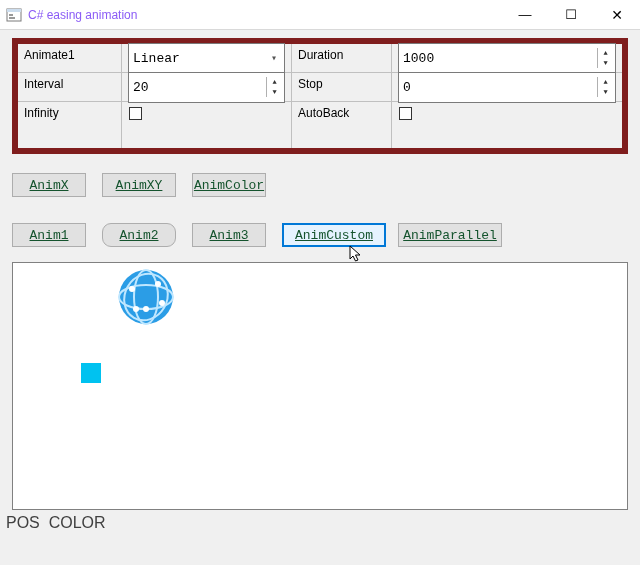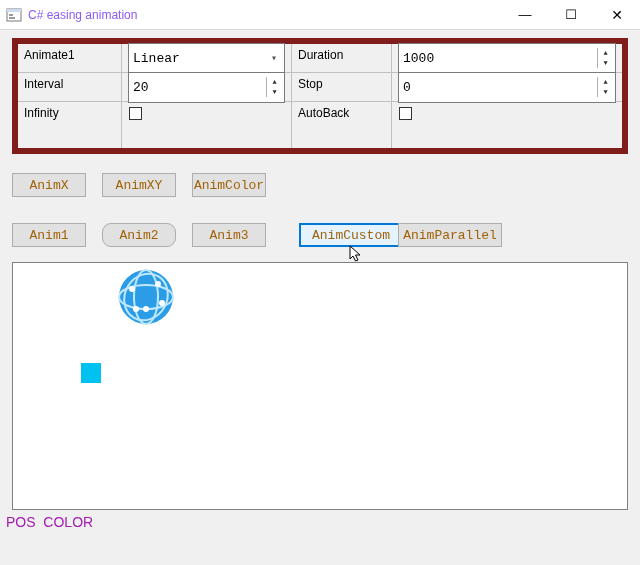--- a/index.html
+++ b/index.html
@@ -107,21 +107,22 @@
   }
   .btn {
     position: absolute;
     height: 24px;
     background: #e1e1e1;
     border: 1px solid #adadad;
     box-sizing: border-box;
     font-family: "Courier New", monospace;
     font-size: 13px;
     display: flex; align-items: center; justify-content: center;
-    color: #a16207;
+    color: #14532d;
+    text-decoration: underline;
   }
   .btn.focus { border: 1px solid #0078d7; outline: 1px solid #0078d7; outline-offset: -2px; background: #e5f3ff; }
   .btn.stop {
     width: 70px; height: 70px;
     right: 0; top: 5px;
     font-family: "Microsoft YaHei", sans-serif;
     font-size: 12px;
   }
 
   
@@ -138,22 +139,22 @@
     width: 20px; height: 20px;
     background: #00c2f0;
   }
   .globe {
     position: absolute;
     width: 56px; height: 56px;
   }
 
   .statusbar {
     margin: 4px 0 0 6px;
-    font-size: 14px;
-    color: #a21caf;
+    font-size: 16px;
+    color: #404040;
   }
 
   .cursor {
     position: absolute;
     width: 16px; height: 20px;
     pointer-events: none;
   }
 </style>
 </head>
 <body>
@@ -241,21 +242,21 @@
 </div>
 
 <div class="btn-area">
   <div class="btn" style="left:0px;   top:5px;  width:74px;">AnimX</div>
   <div class="btn" style="left:180px; top:5px;  width:74px;">AnimColor</div>
   <div class="btn" style="left:90px;  top:5px;  width:74px;">AnimXY</div>
 
   <div class="btn" style="left:0px;   top:55px; width:74px;">Anim1</div>
   <div class="btn" style="left:90px;  top:55px; width:74px;border-radius:9px;">Anim2</div>
   <div class="btn" style="left:180px; top:55px; width:74px;">Anim3</div>
-  <div class="btn focus" style="left:287px; top:55px; width:104px;">AnimCustom</div>
+  <div class="btn focus" style="left:270px; top:55px; width:104px;">AnimCustom</div>
   <div class="btn" style="left:386px; top:55px; width:104px;">AnimParallel</div>
 
 </div>
 
 <div class="canvas-wrap">
   <div class="globe" style="left:105px;top:6px;">
     <svg viewBox="0 0 56 56" width="56" height="56">
       <circle cx="28" cy="28" r="27" fill="#2b9de6"></circle>
       <ellipse cx="28" cy="28" rx="27" ry="12" fill="none" stroke="#bfe7ff" stroke-width="2"></ellipse>
       <ellipse cx="28" cy="28" rx="12" ry="27" fill="none" stroke="#bfe7ff" stroke-width="2"></ellipse>

